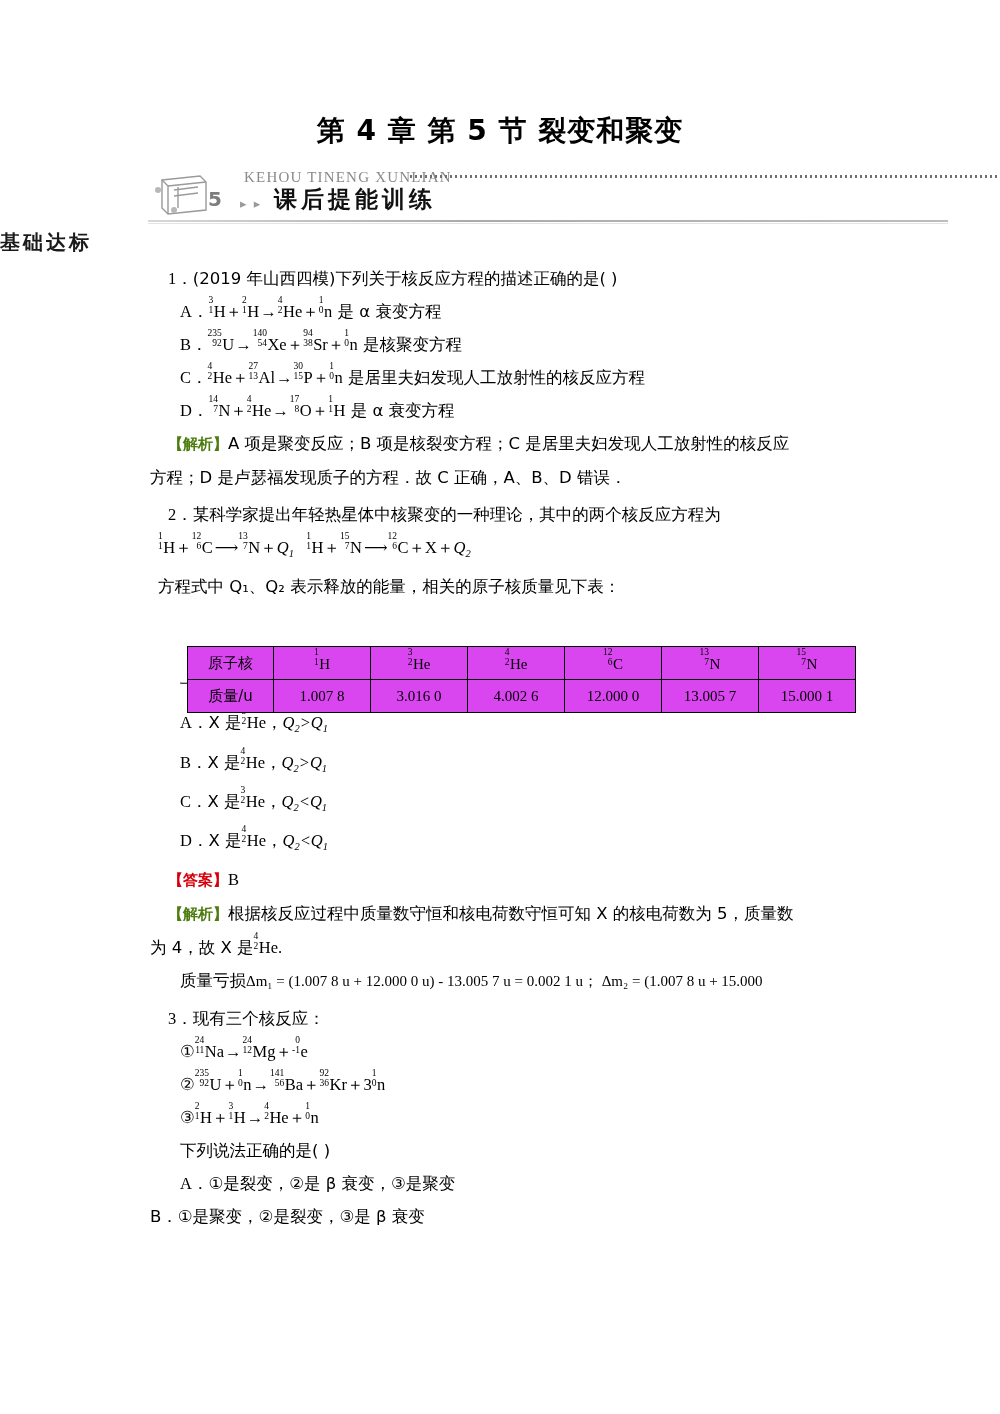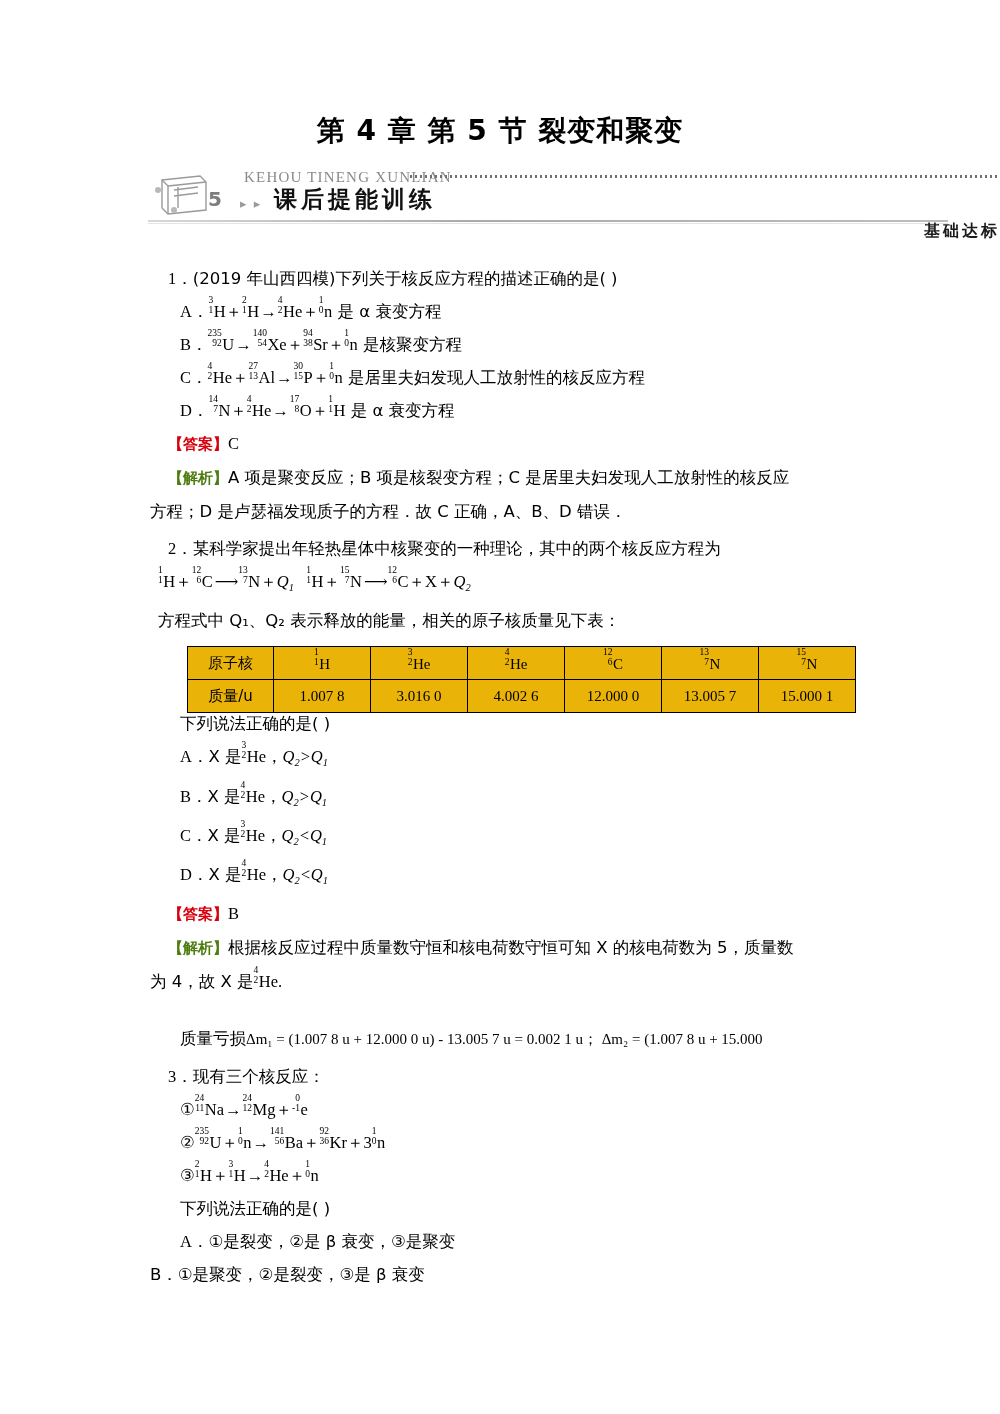--- a/index.html
+++ b/index.html
@@ -101,27 +101,27 @@
     left: 0px;
     top: 55px;
     width: 800px;
     height: 1px;
     background: #e4e4e4;
   }
 
   
   .section-label {
     position: absolute;
-    top: 221px;
+    top: 229px;
     left: 0;
     width: 1000px;
-    text-align: right;
+    text-align: left;
     font-family: "DejaVu Sans", "Liberation Sans", sans-serif;
     font-weight: bold;
-    font-size: 16px;
+    font-size: 20px;
     letter-spacing: 3px;
     color: #1a1a1a;
   }
 
   
   .content {
     position: absolute;
     top: 262px;
     left: 168px;
     width: 702px;
@@ -175,21 +175,21 @@
   .arrow { padding: 0 1px; }
   .longarrow { letter-spacing: -2px; padding: 0 2px; }
 
   
   .mass-table {
     position: absolute;
     left: 187px;
     top: 646px;
     border-collapse: collapse;
     font-size: 15px;
-    background: #eab308;
+    background: #d946ef;
   }
   .mass-table td {
     border: 1px solid #000;
     padding: 3px 6px;
     text-align: center;
     height: 26px;
     white-space: nowrap;
   }
   .mass-table td.head-col {
     font-family: "DejaVu Sans", "Liberation Sans", sans-serif;
@@ -246,23 +246,20 @@
     </p>
 
     <p class="p indent">
       <span>C．</span><span class="nuc"><span class="pre"><span class="top">4</span><span class="bot">2</span></span><span class="sym">He</span></span>＋<span class="nuc"><span class="pre"><span class="top">27</span><span class="bot">13</span></span><span class="sym">Al</span></span><span class="arrow">→</span><span class="nuc"><span class="pre"><span class="top">30</span><span class="bot">15</span></span><span class="sym">P</span></span>＋<span class="nuc"><span class="pre"><span class="top">1</span><span class="bot">0</span></span><span class="sym">n</span></span><span class="cn"> 是居里夫妇发现人工放射性的核反应方程</span>
     </p>
 
     <p class="p indent">
       <span>D．</span><span class="nuc"><span class="pre"><span class="top">14</span><span class="bot">7</span></span><span class="sym">N</span></span>＋<span class="nuc"><span class="pre"><span class="top">4</span><span class="bot">2</span></span><span class="sym">He</span></span><span class="arrow">→</span><span class="nuc"><span class="pre"><span class="top">17</span><span class="bot">8</span></span><span class="sym">O</span></span>＋<span class="nuc"><span class="pre"><span class="top">1</span><span class="bot">1</span></span><span class="sym">H</span></span><span class="cn"> 是 α 衰变方程</span>
     </p>
 
-    <p class="p">
-      <span class="tag-answer">【答案】</span><span>C</span>
-    </p>
 
     <p class="p">
       <span class="tag-jiexi">【解析】</span><span class="cn">A 项是聚变反应；B 项是核裂变方程；C 是居里夫妇发现人工放射性的核反应</span>
     </p>
     <p class="p" style="margin-left:-18px">
       <span class="cn">方程；D 是卢瑟福发现质子的方程．故 C 正确，A、B、D 错误．</span>
     </p>
 
     <p class="p" style="margin-top:4px">
       <span>2．</span><span class="cn">某科学家提出年轻热星体中核聚变的一种理论，其中的两个核反应方程为</span>
@@ -302,21 +299,21 @@
       <span class="tag-answer">【答案】</span><span>B</span>
     </p>
 
     <p class="p">
       <span class="tag-jiexi">【解析】</span><span class="cn">根据核反应过程中质量数守恒和核电荷数守恒可知 X 的核电荷数为 5，质量数</span>
     </p>
     <p class="p" style="margin-left:-18px">
       <span class="cn">为 4，故 X 是</span><span class="nuc"><span class="pre"><span class="top">4</span><span class="bot">2</span></span><span class="sym">He</span></span><span>.</span>
     </p>
 
-    <p class="p indent" style="margin-top:24px">
+    <p class="p indent" style="margin-top:0">
       <span class="cn">质量亏损</span><span class="sm">Δm₁ = (1.007 8 u + 12.000 0 u) - 13.005 7 u = 0.002 1 u；  Δm₂ = (1.007 8 u + 15.000</span>
     </p>
 
     <p class="p" style="margin-top:4px">
       <span>3．</span><span class="cn">现有三个核反应：</span>
     </p>
 
     <p class="p indent">
       <span>①</span><span class="nuc"><span class="pre"><span class="top">24</span><span class="bot">11</span></span><span class="sym">Na</span></span><span class="arrow">→</span><span class="nuc"><span class="pre"><span class="top">24</span><span class="bot">12</span></span><span class="sym">Mg</span></span>＋<span class="nuc"><span class="pre"><span class="top">&nbsp;0</span><span class="bot">-1</span></span><span class="sym">e</span></span>
     </p>

